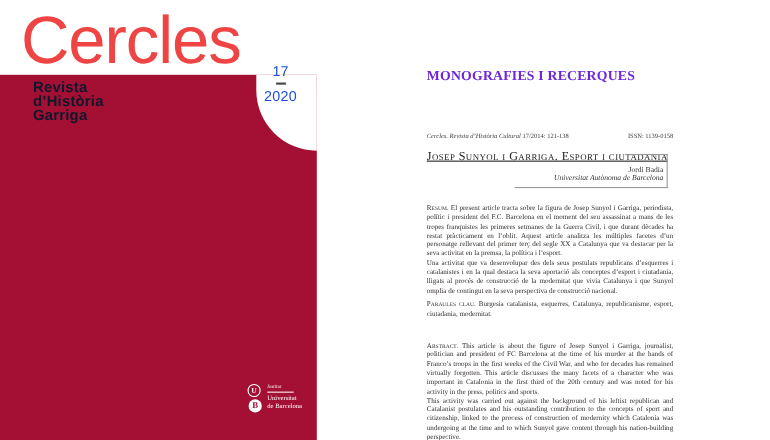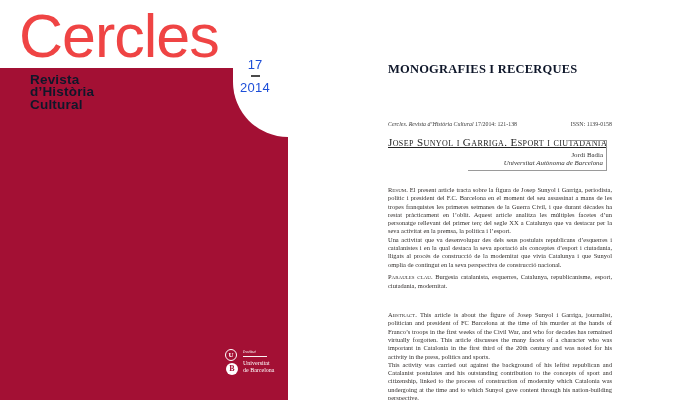--- a/index.html
+++ b/index.html
@@ -27,21 +27,21 @@
     border-radius:50%;color:#a31034;font:bold 8px/12px "Liberation Serif",serif;text-align:center;}
   .logo-text{position:absolute;left:18px;top:1px;color:#ffffff;
     font-family:"Liberation Serif",serif;}
   .logo-mark{font-size:4.5px;line-height:5px;font-style:italic;opacity:.95;}
   .logo-rule{width:24px;height:1px;background:#ffffff;margin:2px 0 3px 0;opacity:.95;}
   .logo-name{font-size:6px;line-height:6.6px;}
 
   
   .serif{font-family:"Liberation Serif",serif;}
   .section-heading{left:388px;top:62px;font-weight:bold;font-size:12.5px;
-    letter-spacing:0.2px;color:#0f172a;}
+    letter-spacing:0.2px;color:#6d28d9;}
   .running-head{left:388px;top:121px;width:224px;display:flex;
     justify-content:space-between;font-size:5.9px;color:#3b3b3b;}
   .rh-italic{font-style:italic;}
   .article-title{left:388px;top:136px;font-size:11px;letter-spacing:0.4px;
     font-variant:small-caps;color:#232323;text-decoration:underline;}
   .author-block{left:380px;top:151px;width:223px;text-align:right;color:#333;
     font-size:6.9px;line-height:8.2px;}
   .affiliation{font-style:italic;}
   .frame-line{background:#9a9a9a;}
   .fl-top{left:572px;top:140px;width:35px;height:1px;}
@@ -59,27 +59,27 @@
 <body>
 
 <h1 class="abs journal-title">Cercles</h1>
 
 <div class="abs maroon-panel"></div>
 <div class="abs panel-notch"></div>
 
 <div class="abs cover-subtitle">
   <div>Revista</div>
   <div>d’Història</div>
-  <div>Cultural</div>
+  <div>Garriga</div>
 </div>
 
 <div class="abs issue-block">
   <div class="issue-num">17</div>
   <div class="issue-dash"></div>
-  <div class="issue-year">2014</div>
+  <div class="issue-year">2020</div>
 </div>
 
 <div class="abs ub-logo">
   <div class="circle-u">
     <span>U</span>
   </div>
   <div class="circle-b">
     <span>B</span>
   </div>
   <div class="logo-text">

